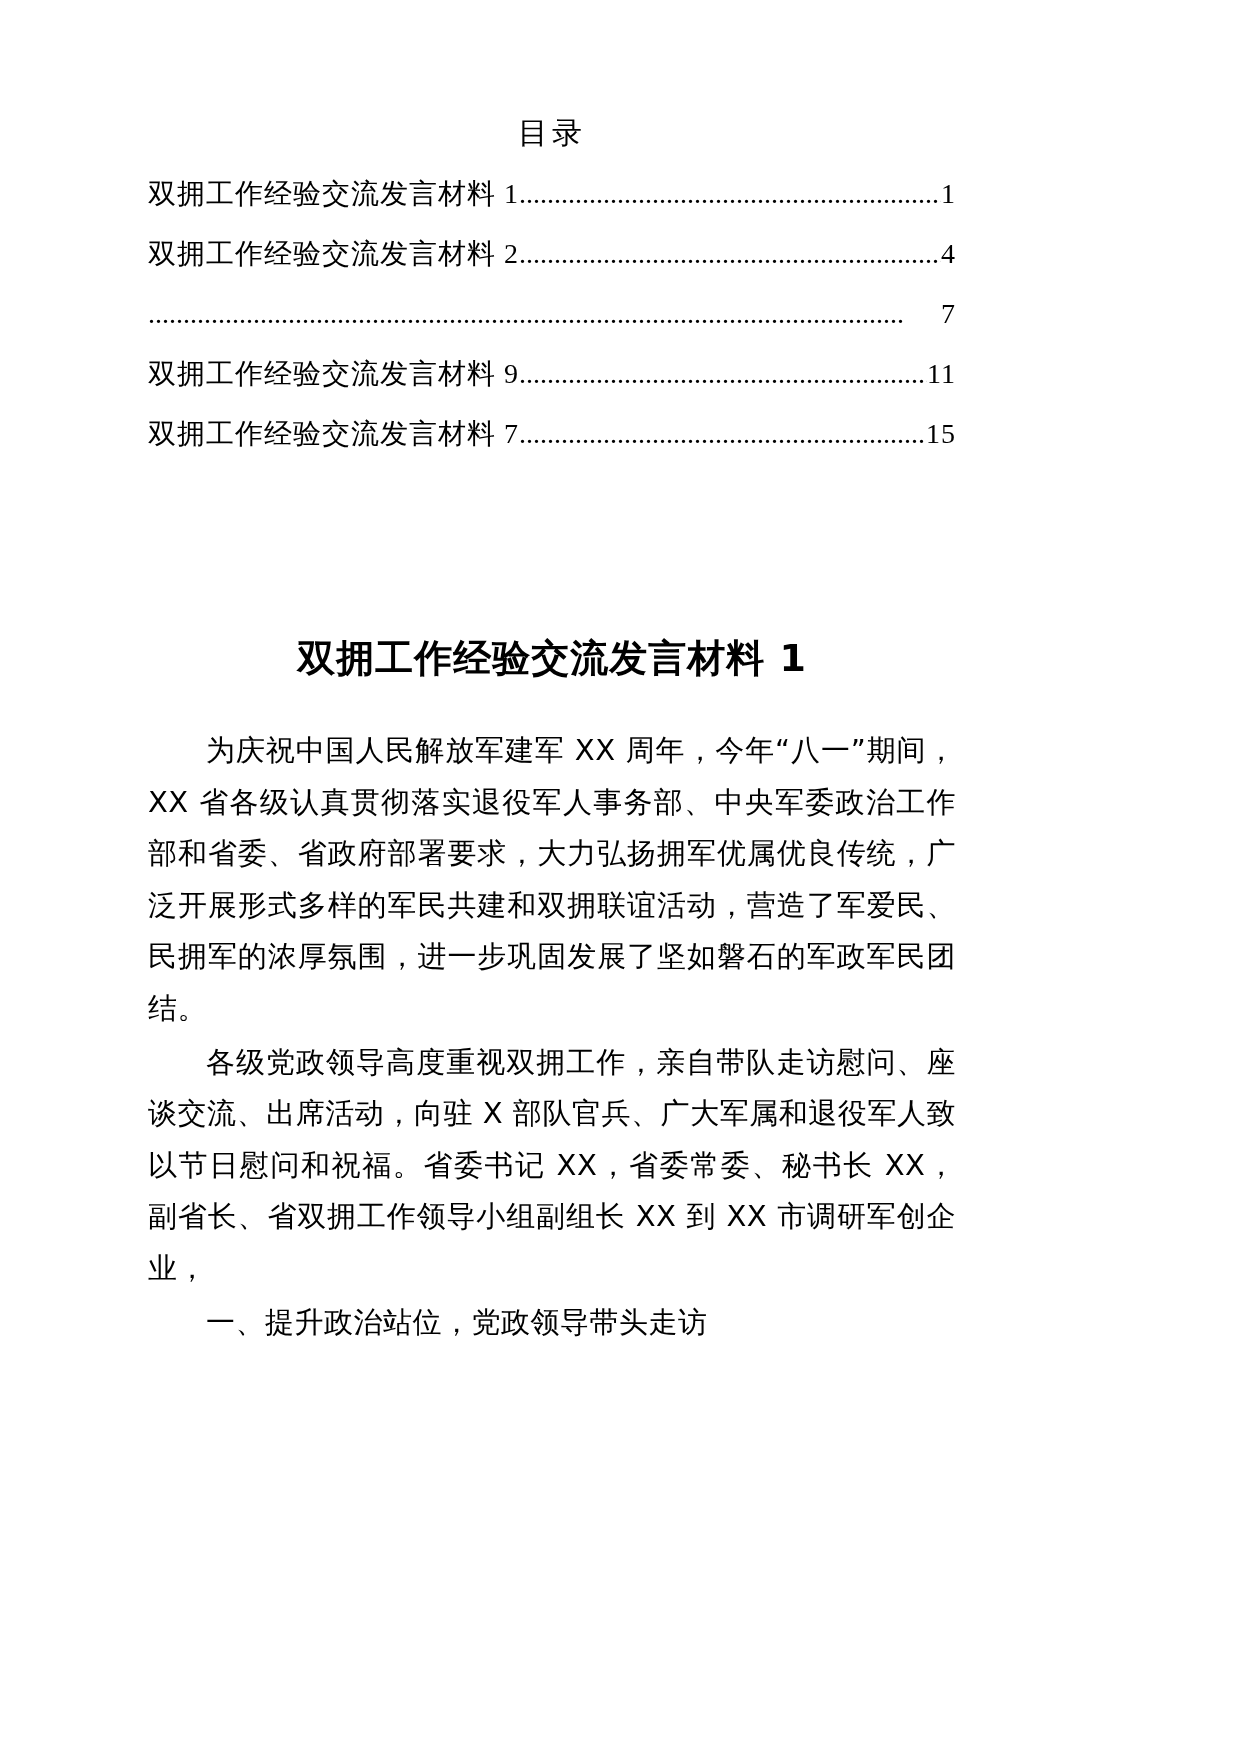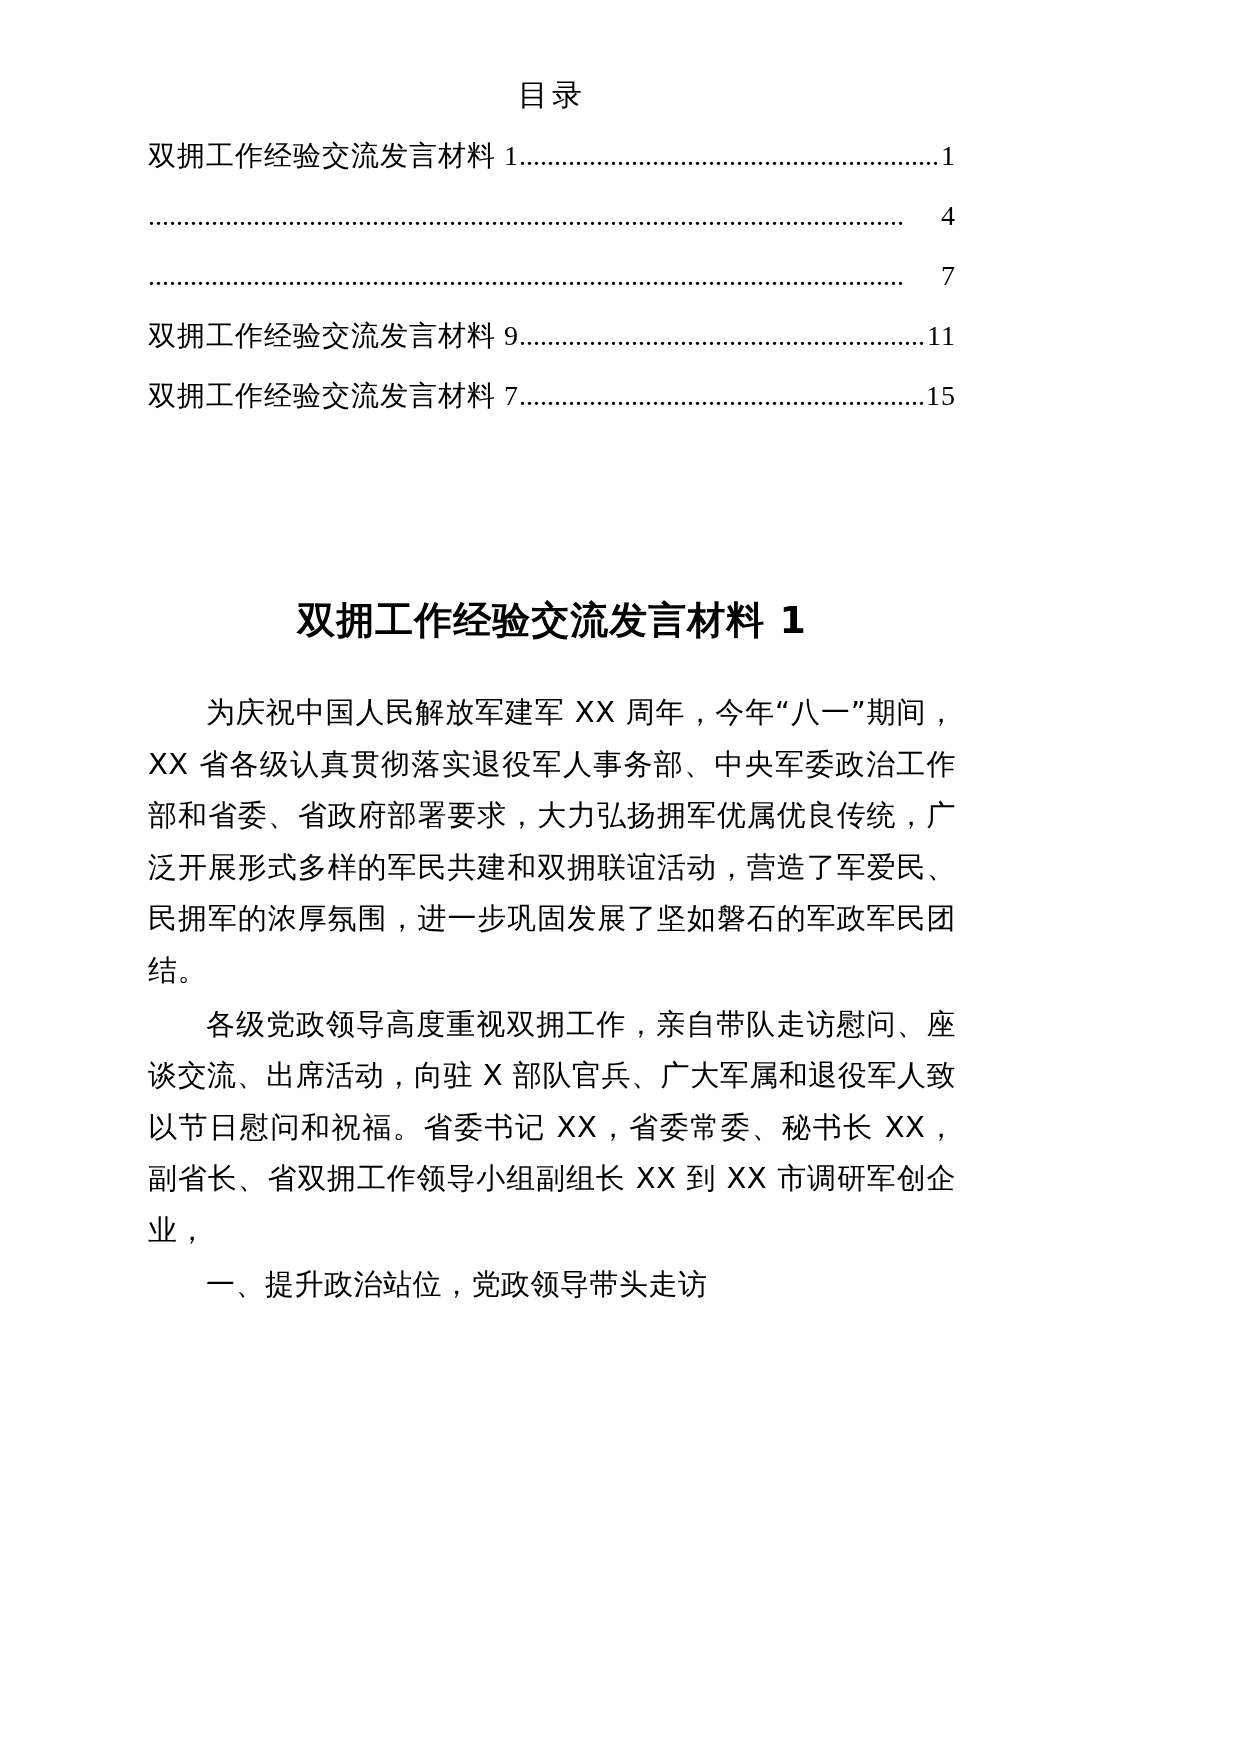--- a/index.html
+++ b/index.html
@@ -7,21 +7,21 @@
     margin: 0;
     padding: 0;
     background: #ffffff;
   }
   .page {
     width: 1104px;
     height: 1754px;
     background: #ffffff;
     position: relative;
     box-sizing: border-box;
-    padding: 74px 148px 0 148px;
+    padding: 112px 148px 0 148px;
     font-family: "Liberation Serif", "DejaVu Serif", serif;
     color: #000000;
     overflow: hidden;
   }
   .toc-title {
     text-align: center;
     font-size: 30px;
     font-family: "Liberation Serif", "DejaVu Serif", serif;
     letter-spacing: 4px;
     margin: 0 0 26px 0;
@@ -90,20 +90,21 @@
 
   <div class="toc">
     <div class="toc-title">目录</div>
     <ul class="toc-list">
       <li class="toc-item">
         <span class="label">双拥工作经验交流发言材料 1</span>
         <span class="dots">............................................................................................................</span>
         <span class="page-num">1</span>
       </li>
       <li class="toc-item">
+        <span class="label">双拥工作经验交流发言材料 2</span>
         <span class="dots">............................................................................................................</span>
         <span class="page-num">4</span>
       </li>
       <li class="toc-item">
         <span class="dots">............................................................................................................</span>
         <span class="page-num">7</span>
       </li>
       <li class="toc-item">
         <span class="label">双拥工作经验交流发言材料 9</span>
         <span class="dots">............................................................................................................</span>

